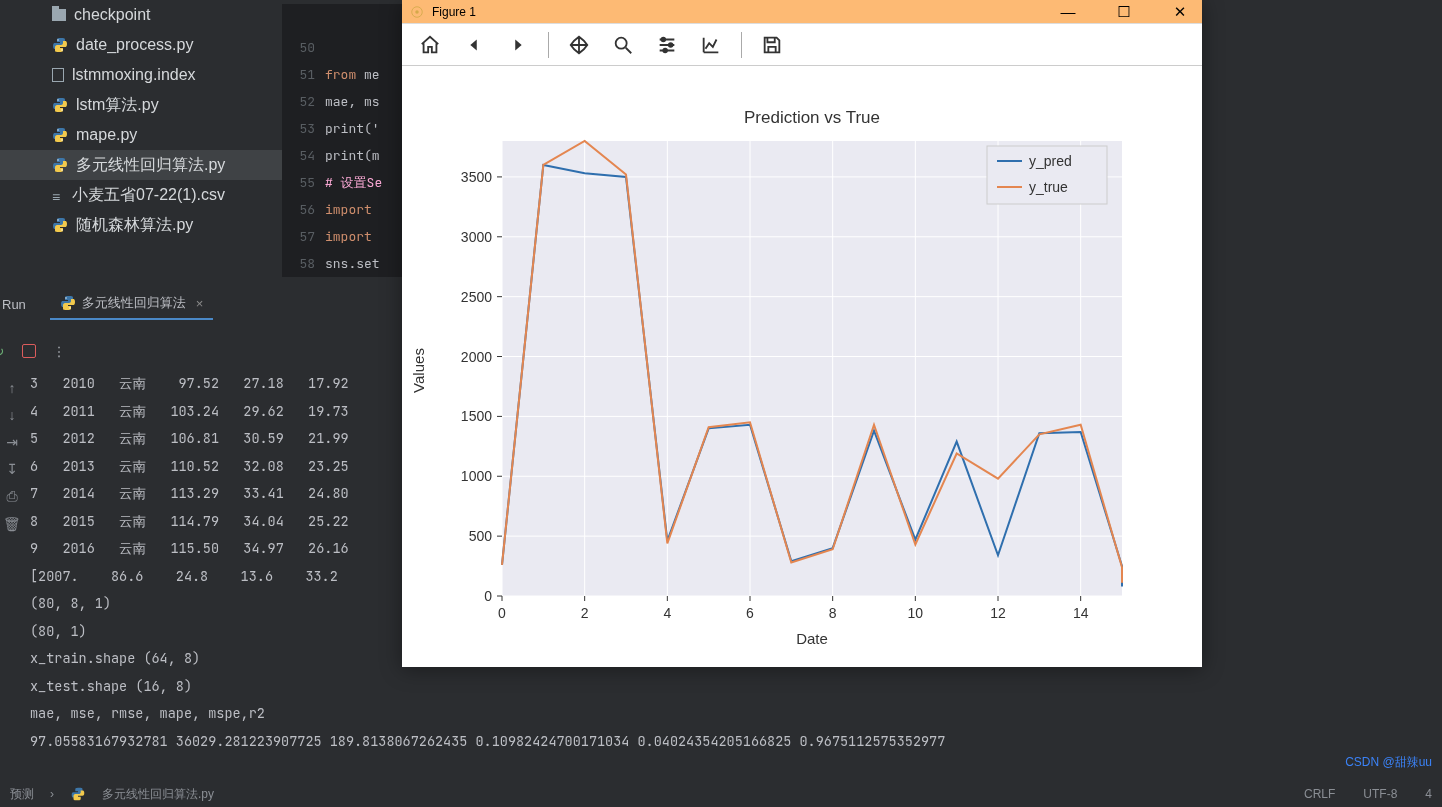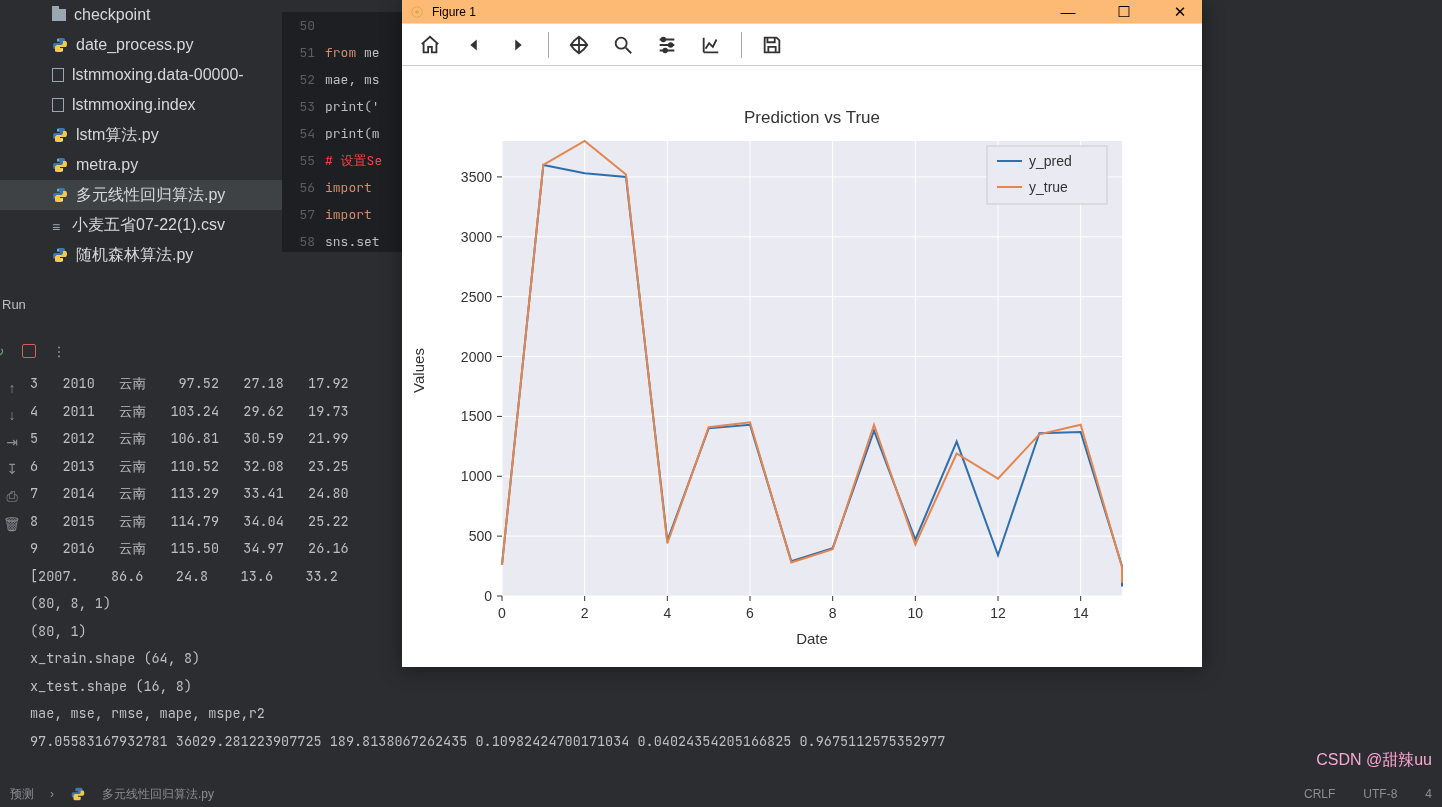--- a/index.html
+++ b/index.html
@@ -35,40 +35,41 @@
 .icon-folder { width: 14px; height: 12px; background: #9aa7b0; display: inline-block; position: relative; }
 .icon-folder::before { content: ''; position: absolute; top: -3px; left: 0; width: 7px; height: 3px; background: #9aa7b0; }
 .icon-py { display: inline-flex; align-items: center; width: 16px; height: 16px; }
 .icon-py svg { width: 16px; height: 16px; }
 .icon-file { width: 12px; height: 14px; border: 1px solid #9aa7b0; display: inline-block; position: relative; }
 .icon-csv { width: 12px; height: 14px; display: inline-block; position: relative; }
 .icon-csv::before { content: '≡'; color: #9aa7b0; font-size: 14px; line-height: 12px; }
 
 .code-area {
   position: absolute;
-  left: 282px; top: 12px;
+  left: 282px; top: 4px;
   width: 130px;
-  height: 240px;
+  height: 273px;
   background: #1e1f22;
   display: flex;
   font-family: "JetBrains Mono", Consolas, monospace;
   font-size: 13px;
   line-height: 27px;
+  align-items: flex-end;
 }
 .gutter {
   width: 43px;
   color: #585d62;
   text-align: right;
   padding-right: 10px;
   background: #1e1f22;
 }
 .code { white-space: pre; color: #bcbec4; }
 .code .kw { color: #cf8e6d; }
 .code .fn { color: #bcbec4; }
-.code .cm { color: #ef4444; }
+.code .cm { color: #f9a8d4; }
 
 .run-panel-tabs {
   position: absolute;
   left: 0; top: 284px;
   width: 1442px;
   height: 40px;
   background: #2b2d30;
   display: flex;
   align-items: center;
   padding-left: 2px;
@@ -179,22 +180,22 @@
 .fig-canvas {
   position: relative;
   width: 800px;
   height: 600px;
   background: #fff;
 }
 .watermark {
   position: absolute;
   right: 10px;
   bottom: 36px;
-  font-size: 16px;
-  color: #f9a8d4;
+  font-size: 12px;
+  color: #3b82f6;
 }
 .side-gutter {
   position: absolute;
   left: 0; top: 380px;
   width: 24px;
   display: flex;
   flex-direction: column;
   gap: 11px;
   align-items: center;
   color: #8a8e94;
@@ -215,24 +216,20 @@
           <path fill="#3d76a8" d="M8 1c-3 0-3 1-3 2v2h3v1H3c-1 0-2 .5-2 3s1 3 2 3h2V10c0-1 1-2 2-2h4c1 0 2-1 2-2V3c0-1 0-2-3-2H8z"></path>
           <circle cx="6" cy="3" r=".7" fill="#fff"></circle>
           <path fill="#f2c94c" d="M8 15c3 0 3-1 3-2v-2H8v-1h5c1 0 2-.5 2-3s-1-3-2-3h-2v2c0 1-1 2-2 2H5c-1 0-2 1-2 2v3c0 1 0 2 3 2h2z"></path>
           <circle cx="10" cy="13" r=".7" fill="#fff"></circle>
         </svg>
       </span>
       <span>date_process.py</span>
     </div>
     <div class="file-item">
       <span class="icon-file"></span>
-      <span>lstmmoxing.data-00000-</span>
-    </div>
-    <div class="file-item">
-      <span class="icon-file"></span>
       <span>lstmmoxing.index</span>
     </div>
     <div class="file-item">
       <span class="icon-py">
         <svg viewBox="0 0 16 16">
           <path fill="#3d76a8" d="M8 1c-3 0-3 1-3 2v2h3v1H3c-1 0-2 .5-2 3s1 3 2 3h2V10c0-1 1-2 2-2h4c1 0 2-1 2-2V3c0-1 0-2-3-2H8z"></path>
           <circle cx="6" cy="3" r=".7" fill="#fff"></circle>
           <path fill="#f2c94c" d="M8 15c3 0 3-1 3-2v-2H8v-1h5c1 0 2-.5 2-3s-1-3-2-3h-2v2c0 1-1 2-2 2H5c-1 0-2 1-2 2v3c0 1 0 2 3 2h2z"></path>
           <circle cx="10" cy="13" r=".7" fill="#fff"></circle>
         </svg>
@@ -241,21 +238,21 @@
     </div>
     <div class="file-item">
       <span class="icon-py">
         <svg viewBox="0 0 16 16">
           <path fill="#3d76a8" d="M8 1c-3 0-3 1-3 2v2h3v1H3c-1 0-2 .5-2 3s1 3 2 3h2V10c0-1 1-2 2-2h4c1 0 2-1 2-2V3c0-1 0-2-3-2H8z"></path>
           <circle cx="6" cy="3" r=".7" fill="#fff"></circle>
           <path fill="#f2c94c" d="M8 15c3 0 3-1 3-2v-2H8v-1h5c1 0 2-.5 2-3s-1-3-2-3h-2v2c0 1-1 2-2 2H5c-1 0-2 1-2 2v3c0 1 0 2 3 2h2z"></path>
           <circle cx="10" cy="13" r=".7" fill="#fff"></circle>
         </svg>
       </span>
-      <span>metra.py</span>
+      <span>mape.py</span>
     </div>
     <div class="file-item selected">
       <span class="icon-py">
         <svg viewBox="0 0 16 16">
           <path fill="#3d76a8" d="M8 1c-3 0-3 1-3 2v2h3v1H3c-1 0-2 .5-2 3s1 3 2 3h2V10c0-1 1-2 2-2h4c1 0 2-1 2-2V3c0-1 0-2-3-2H8z"></path>
           <circle cx="6" cy="3" r=".7" fill="#fff"></circle>
           <path fill="#f2c94c" d="M8 15c3 0 3-1 3-2v-2H8v-1h5c1 0 2-.5 2-3s-1-3-2-3h-2v2c0 1-1 2-2 2H5c-1 0-2 1-2 2v3c0 1 0 2 3 2h2z"></path>
           <circle cx="10" cy="13" r=".7" fill="#fff"></circle>
         </svg>
       </span>
@@ -296,20 +293,32 @@
 <span class="fn">print</span>(m
 <span class="cm"># 设置Se</span>
 <span class="kw">import</span> 
 <span class="kw">import</span> 
 sns.set
 </div>
 </div>
 
 <div class="run-panel-tabs">
   <span class="run-label">Run</span>
+  <div class="run-tab">
+    <span class="icon-py">
+      <svg viewBox="0 0 16 16">
+          <path fill="#3d76a8" d="M8 1c-3 0-3 1-3 2v2h3v1H3c-1 0-2 .5-2 3s1 3 2 3h2V10c0-1 1-2 2-2h4c1 0 2-1 2-2V3c0-1 0-2-3-2H8z"></path>
+          <circle cx="6" cy="3" r=".7" fill="#fff"></circle>
+          <path fill="#f2c94c" d="M8 15c3 0 3-1 3-2v-2H8v-1h5c1 0 2-.5 2-3s-1-3-2-3h-2v2c0 1-1 2-2 2H5c-1 0-2 1-2 2v3c0 1 0 2 3 2h2z"></path>
+          <circle cx="10" cy="13" r=".7" fill="#fff"></circle>
+        </svg>
+    </span>
+    <span>多元线性回归算法</span>
+    <span class="close-x">×</span>
+  </div>
 </div>
 
 <div class="run-toolbar">
   <div style="display:flex;gap:8px;">
     <div class="tb-icon tb-rerun">↻</div>
     <div class="tb-icon">
         <div class="tb-stop"></div>
       </div>
     <div class="tb-icon">⋮</div>
   </div>

